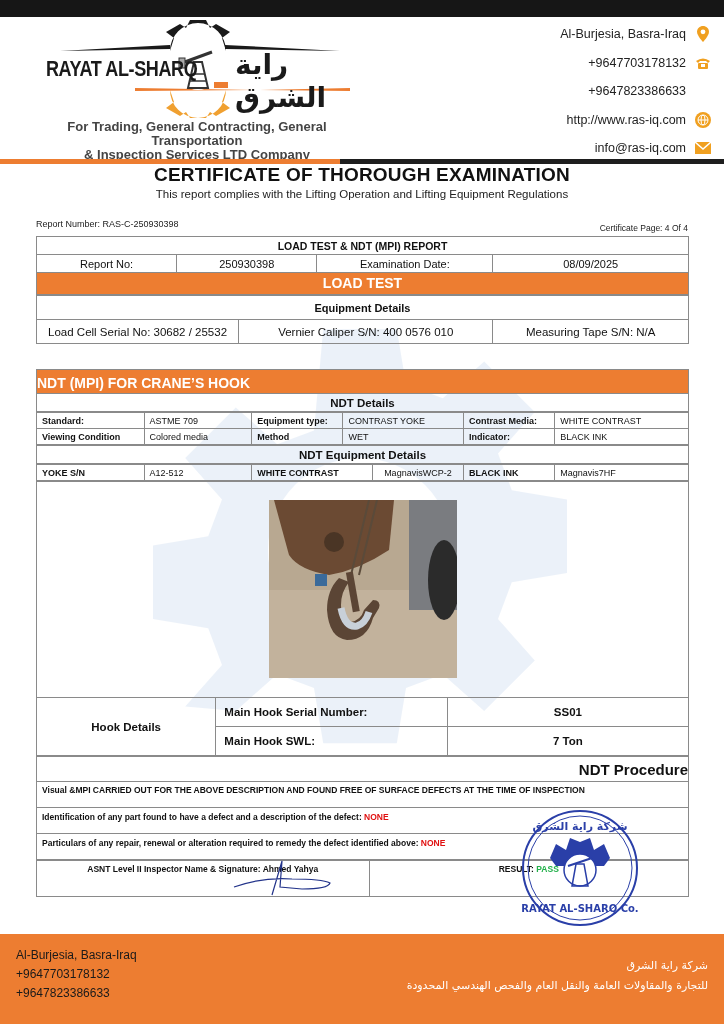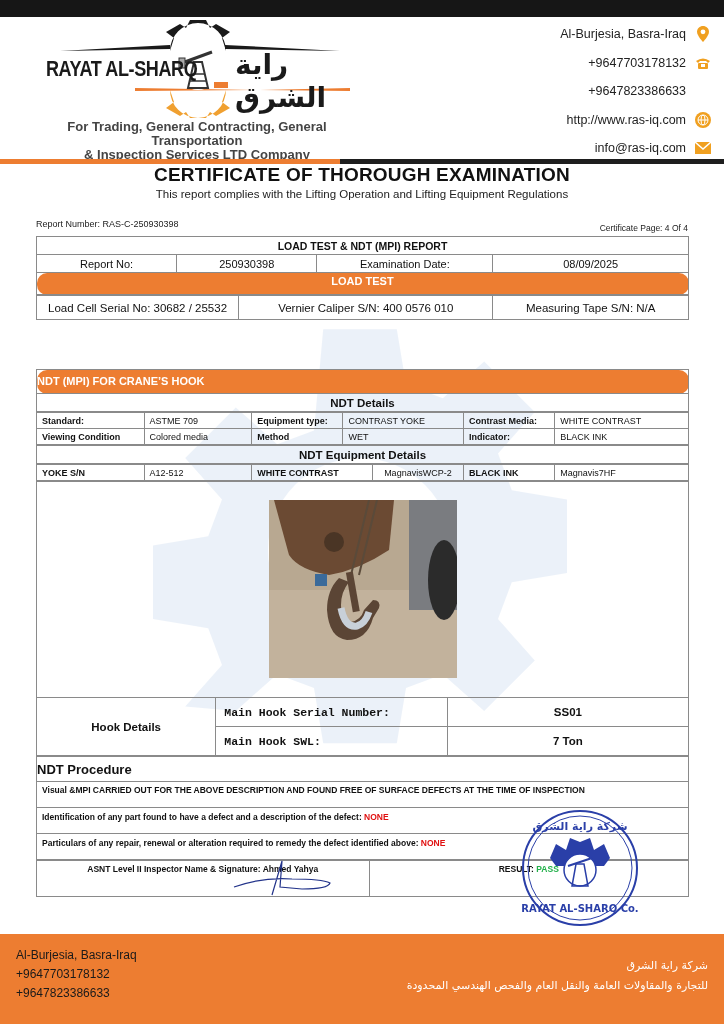--- a/index.html
+++ b/index.html
@@ -33,38 +33,38 @@
 
   .report-number { position: absolute; left: 36px; top: 219px; font-size: 9px; color: #222; }
   .cert-page { position: absolute; right: 36px; top: 223px; font-size: 8.5px; color: #222; }
 
   table { border-collapse: collapse; width: 100%; table-layout: fixed; }
   td { border: 1px solid #8a8a8a; }
 
   .tbl1 { position: absolute; left: 36px; top: 236px; width: 653px; }
   .tbl1 td { font-size: 11px; text-align: center; height: 18px; }
   .tbl1 .head td { font-weight: bold; font-size: 10.5px; height: 18px; }
-  .orange-row td { background: #ED7D31; color: #fff; font-weight: bold; font-size: 11px; height: 22px; vertical-align: top; padding-top: 2px; border-radius: 10px; }
+  .orange-row td { background: #ED7D31; color: #fff; font-weight: bold; font-size: 14px; height: 22px; vertical-align: top; padding-top: 2px; }
   .eq-head td { font-weight: bold; font-size: 11px; height: 24px; }
   .eq-row td { font-size: 11.5px; height: 24px; }
 
   .tbl2 { position: absolute; left: 36px; top: 369px; width: 653px; }
   .tbl2 .orange-row td { height: 24px; padding-top: 5px; }
   .tbl2 .sub-head td { font-weight: bold; font-size: 11.5px; text-align: center; height: 18px; }
   .tbl2 .det td { font-size: 9px; height: 16px; padding-left: 5px; }
   .tbl2 .det td.b { font-weight: bold; }
   .tbl2 .photo-cell { height: 216px; text-align: center; vertical-align: middle; }
   .photo { display: inline-block; width: 188px; height: 178px; position: relative; overflow: hidden; margin-top: 2px; }
 
   .tbl3 { position: absolute; left: 36px; top: 697px; width: 653px; }
   .tbl3 td { height: 29px; font-weight: bold; font-size: 11.5px; }
-  .tbl3 .label { padding-left: 8px; font-family: Liberation Mono, monospace; }
+  .tbl3 .label { padding-left: 8px; }
   .tbl3 .val { text-align: center; }
   .tbl3 .hook-label { text-align: center; }
-  .tbl3 .proc-head td { text-align: left; height: 25px; font-size: 13px; }
+  .tbl3 .proc-head td { text-align: right; height: 25px; font-size: 15px; }
   .tbl3 .proc td { font-size: 8.5px; text-align: left; padding-left: 5px; height: 26px; vertical-align: top; padding-top: 4px; }
   .tbl3 .proc.first td { height: 26px; vertical-align: top; padding-top: 3px; }
   .red { color: #e01010; }
   .green { color: #22b04a; }
   .tbl3 .sign td { height: 36px; vertical-align: top; padding-top: 3px; font-size: 8.5px; text-align: center; }
 
   .signature { position: absolute; left: 232px; top: 857px; width: 100px; height: 40px; }
   .stamp { position: absolute; left: 520px; top: 808px; width: 120px; height: 120px; }
 
   
@@ -187,20 +187,23 @@
         </tr>
   </tbody>
     </table>
   <table>
     <colgroup>
         <col style="width:31%">
         <col style="width:39%">
         <col style="width:30%">
       </colgroup>
     <tbody>
+        <tr class="eq-head">
+          <td colspan="3">Equipment Details</td>
+        </tr>
     <tr class="eq-row">
       <td>Load Cell Serial No: 30682 / 25532</td>
       <td>Vernier Caliper S/N: 400 0576 010</td>
       <td>Measuring Tape S/N: N/A</td>
     </tr>
   </tbody>
     </table>
 </div>
 
 <div class="tbl2">

